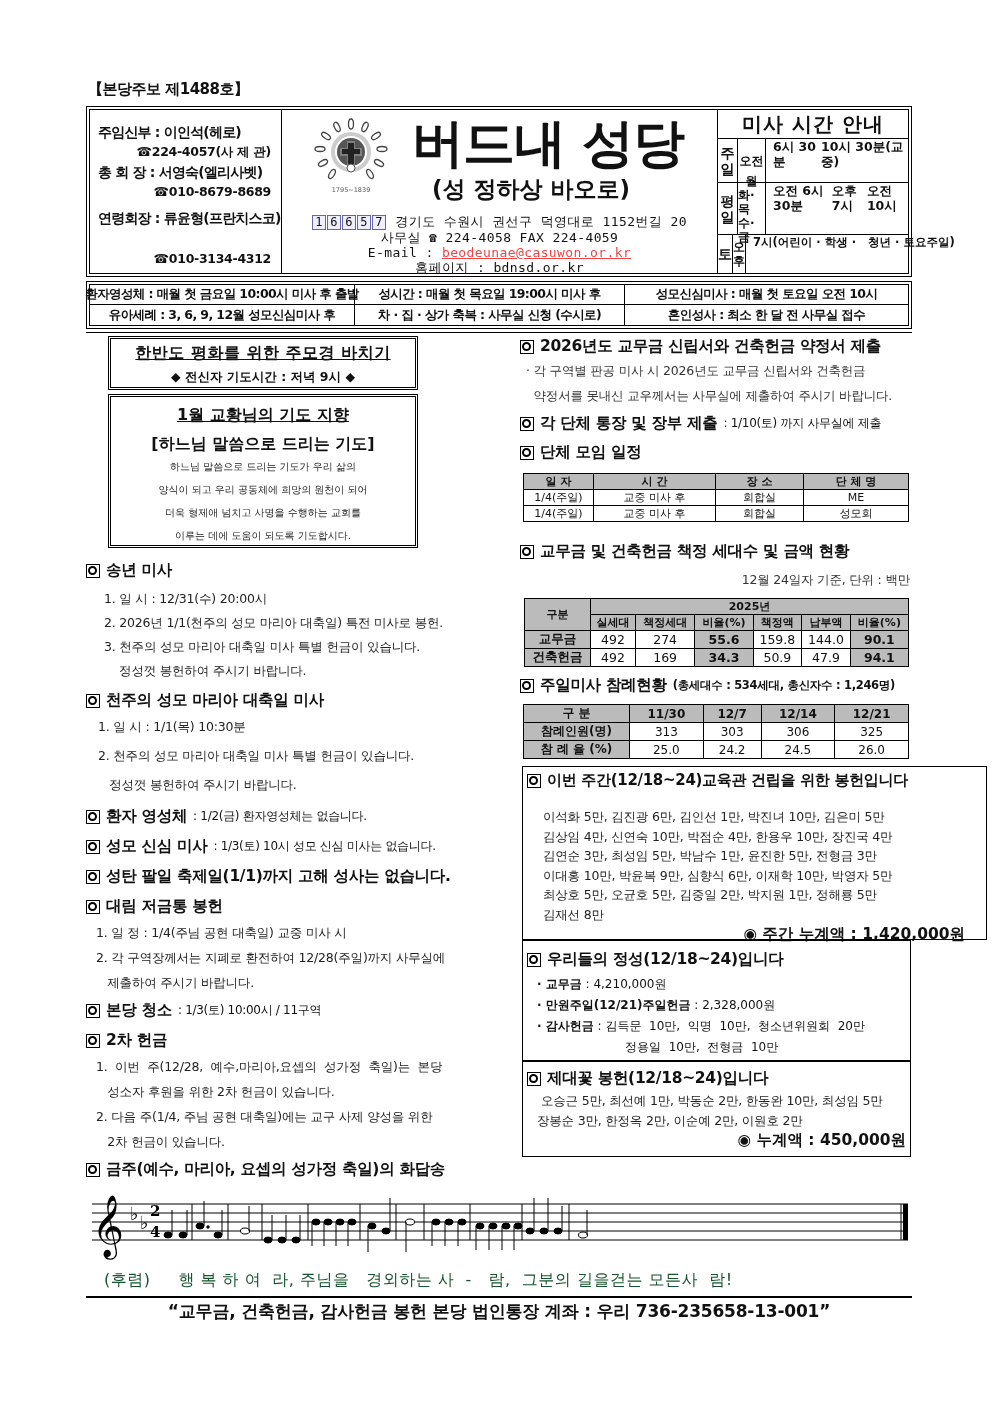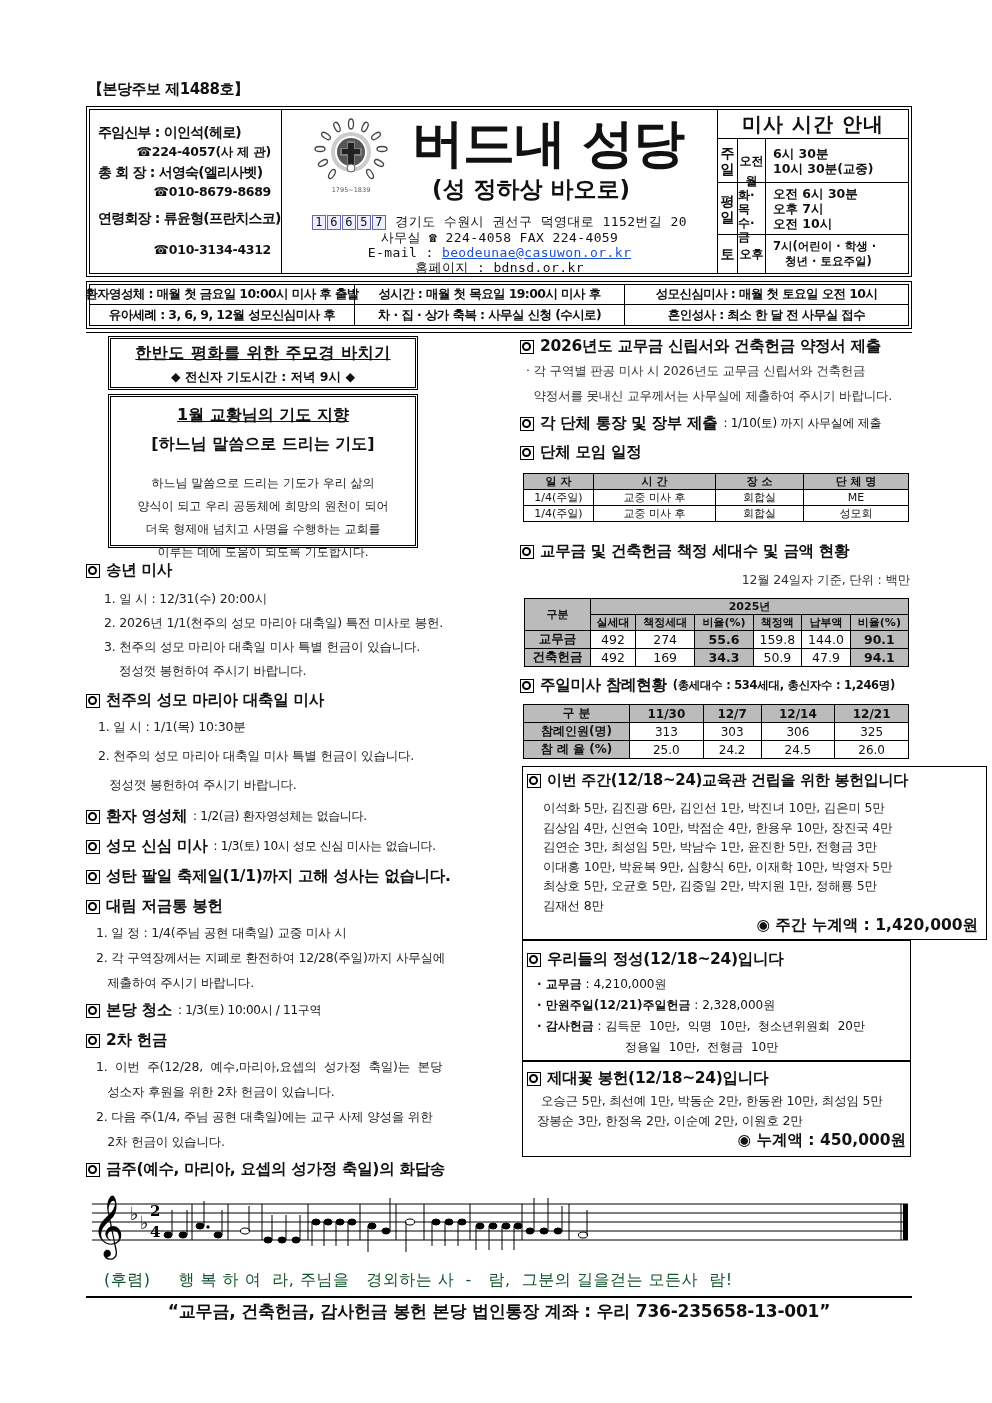--- a/index.html
+++ b/index.html
@@ -12,46 +12,46 @@
   .header { left: 86px; top: 106px; width: 826px; height: 171px; border: 3px double #000; border-width: 4px; border-style: double; }
   .hdr-left { position: absolute; left: 0; top: 0; width: 192px; height: 100%; border-right: 1px solid #000; padding: 12px 0 0 8px; }
   .hdr-left .row { font-size: 14px; font-weight: bold; letter-spacing: -0.8px; height: 20px; line-height: 20px; white-space: nowrap; }
   .hdr-left .tel { font-size: 12.5px; font-weight: bold; text-align: right; padding-right: 10px; height: 20px; line-height: 20px; letter-spacing: -0.3px; }
   .hdr-mid { position: absolute; left: 192px; top: 0; width: 436px; height: 100%; border-right: 1px solid #000; }
   .logo { position: absolute; left: 22px; top: 6px; width: 94px; height: 80px; }
   .church-name { position: absolute; left: 130px; top: 4px; font-size: 52px; font-weight: 900; letter-spacing: -1px; line-height: 58px; font-family: "DejaVu Sans", sans-serif; }
   .church-sub { position: absolute; left: 150px; top: 64px; font-size: 23px; font-weight: 900; }
   .addr { position: absolute; left: 0; top: 104px; width: 100%; text-align: center; font-family: "DejaVu Sans Mono", "Liberation Mono", monospace; font-size: 13px; line-height: 15px; letter-spacing: 0.4px; }
   .zip span { display: inline-block; width: 14px; height: 15px; border: 1px solid #66a; background: #eef; text-align: center; font-size: 12px; line-height: 13px; margin-right: 1px; }
-  .email-link { color: #1d4ed8; text-decoration: underline; margin-top: 12px; }
+  .email-link { color: #ef4444; text-decoration: underline; margin-top: 12px; }
   .hdr-right { position: absolute; left: 628px; top: 0; width: 190px; height: 100%; }
   .mass-title { height: 29px; font-size: 20px; font-weight: 900; text-align: center; line-height: 28px; border-bottom: 1px solid #000; letter-spacing: 1px; }
   .mass-row { display: flex; border-bottom: 1px solid #000; font-size: 12.5px; font-weight: bold; }
   .mass-row:last-child { border-bottom: none; }
   .mass-day { width: 20px; border-right: 1px solid #000; font-size: 14px; font-weight: 900; display: flex; flex-direction: column; align-items: center; justify-content: center; line-height: 16px; }
   .mass-ampm { width: 28px; border-right: 1px solid #000; display: flex; flex-direction: column; justify-content: center; align-items: center; line-height: 14px; font-size: 12px; }
-  .mass-time { flex: 1; display: flex; flex-direction: column; justify-content: center; padding-left: 7px; line-height: 15px; }
+  .mass-time { flex: 1; display: flex; flex-direction: row; justify-content: center; padding-left: 7px; line-height: 15px; }
 
   
   .info { left: 86px; top: 281px; width: 826px; height: 48px; border: 4px double #000; }
   .info-row { display: flex; height: 20px; font-size: 12.5px; font-weight: bold; letter-spacing: -0.6px; }
   .info-row:first-child { border-bottom: 1px solid #000; }
   .info-cell { display: flex; align-items: center; justify-content: center; border-right: 1px solid #000; white-space: nowrap; }
   .info-cell:last-child { border-right: none; }
 
   .hr-top { left: 86px; top: 332px; width: 826px; height: 0; border-top: 1px solid #000; }
 
   
   .peace-box { left: 108px; top: 336px; width: 310px; height: 54px; border: 3px double #000; text-align: center; }
   .peace-title { font-size: 16px; font-weight: bold; text-decoration: underline; margin-top: 4px; letter-spacing: 0.5px; }
   .peace-sub { font-size: 12.5px; font-weight: bold; margin-top: 5px; }
   .pope-box { left: 108px; top: 394px; width: 310px; height: 154px; border: 3px double #000; text-align: center; }
   .pope-title { font-size: 16px; font-weight: bold; text-decoration: underline; margin-top: 8px; }
   .pope-sub { font-size: 16px; font-weight: bold; margin-top: 8px; }
-  .pope-body { font-size: 12px; line-height: 23px; margin-top: 17px; color: #222; }
+  .pope-body { font-size: 10px; line-height: 23px; margin-top: 0; color: #222; }
 
   .sec-head { font-size: 15.5px; font-weight: bold; display: flex; align-items: center; white-space: nowrap; letter-spacing: -0.3px; }
   .sec-head .inline-note { font-size: 12px; font-weight: normal; margin-left: 6px; }
   .sec-icon { display: inline-block; width: 14px; height: 14px; border: 1.5px solid #000; position: relative; margin-right: 6px; flex-shrink: 0; }
   .sec-icon::before { content: ""; position: absolute; left: 1px; top: 1px; width: 9px; height: 9px; border-radius: 50%; border: 2.5px solid #000; box-sizing: border-box; }
   .item { font-size: 12.5px; color: #222; white-space: nowrap; letter-spacing: -0.2px; }
 
   
   .table { border-collapse: collapse; font-size: 11px; }
   .table td, .table th { border: 1px solid #000; text-align: center; font-weight: normal; }
@@ -73,21 +73,21 @@
 
 <div class="abs issue">【본당주보 제1488호】</div>
 
 <div class="abs header">
   <div class="hdr-left">
     <div class="row">주임신부 : 이인석(헤로)</div>
     <div class="tel">☎224-4057(사 제 관)</div>
     <div class="row">총 회 장 : 서영숙(엘리사벳)</div>
     <div class="tel">☎010-8679-8689</div>
     <div class="row" style="margin-top:6px">연령회장 : 류윤형(프란치스코)</div>
-    <div class="tel" style="margin-top:12px">☎010-3134-4312</div>
+    <div class="tel" style="margin-top:21px">☎010-3134-4312</div>
   </div>
   <div class="hdr-mid">
     <svg class="logo" viewBox="0 0 94 80">
       <g fill="none" stroke="#444" stroke-width="1.3">
         <ellipse cx="47" cy="8" rx="2.5" ry="5"></ellipse>
         <ellipse cx="33" cy="11" rx="2.5" ry="5" transform="rotate(-25 33 11)"></ellipse>
         <ellipse cx="61" cy="11" rx="2.5" ry="5" transform="rotate(25 61 11)"></ellipse>
         <ellipse cx="22" cy="20" rx="2.5" ry="5" transform="rotate(-55 22 20)"></ellipse>
         <ellipse cx="72" cy="20" rx="2.5" ry="5" transform="rotate(55 72 20)"></ellipse>
         <ellipse cx="16" cy="33" rx="2.5" ry="5" transform="rotate(-90 16 33)"></ellipse>
@@ -352,29 +352,29 @@
         <td>26.0</td>
       </tr>
 </tbody>
   </table>
 
 <div class="abs box" style="left:522px;top:766px;width:465px;height:174px">
   <div class="sec-head" style="margin:4px 0 0 4px;font-size:15px">
       <span class="sec-icon"></span>
       <span>이번 주간(12/18~24)교육관 건립을 위한 봉헌입니다</span>
     </div>
-  <div style="margin:8px 0 0 20px">
+  <div style="margin:17px 0 0 20px">
     <div class="don-line">이석화 5만, 김진광 6만, 김인선 1만, 박진녀 10만, 김은미 5만</div>
     <div class="don-line">김상임 4만, 신연숙 10만, 박점순 4만, 한용우 10만, 장진국 4만</div>
     <div class="don-line">김연순 3만, 최성임 5만, 박남수 1만, 윤진한 5만, 전형금 3만</div>
     <div class="don-line">이대홍 10만, 박윤복 9만, 심향식 6만, 이재학 10만, 박영자 5만</div>
     <div class="don-line">최상호 5만, 오균호 5만, 김중일 2만, 박지원 1만, 정해룡 5만</div>
     <div class="don-line">김재선 8만</div>
   </div>
-  <div class="total" style="margin-right:8px">◉ 주간 누계액 : 1,420,000원</div>
+  <div class="total" style="margin-right:21px">◉ 주간 누계액 : 1,420,000원</div>
 </div>
 
 <div class="abs box" style="left:522px;top:940px;width:389px;height:121px">
   <div class="sec-head" style="margin:8px 0 0 4px">
       <span class="sec-icon"></span>
       <span>우리들의 정성(12/18~24)입니다</span>
     </div>
   <div style="margin:4px 0 0 14px;font-size:12px;line-height:21px">
     <div><b>· 교무금</b><span> : 4,210,000원</span></div>
     <div><b>· 만원주일(12/21)주일헌금</b><span> : 2,328,000원</span></div>

